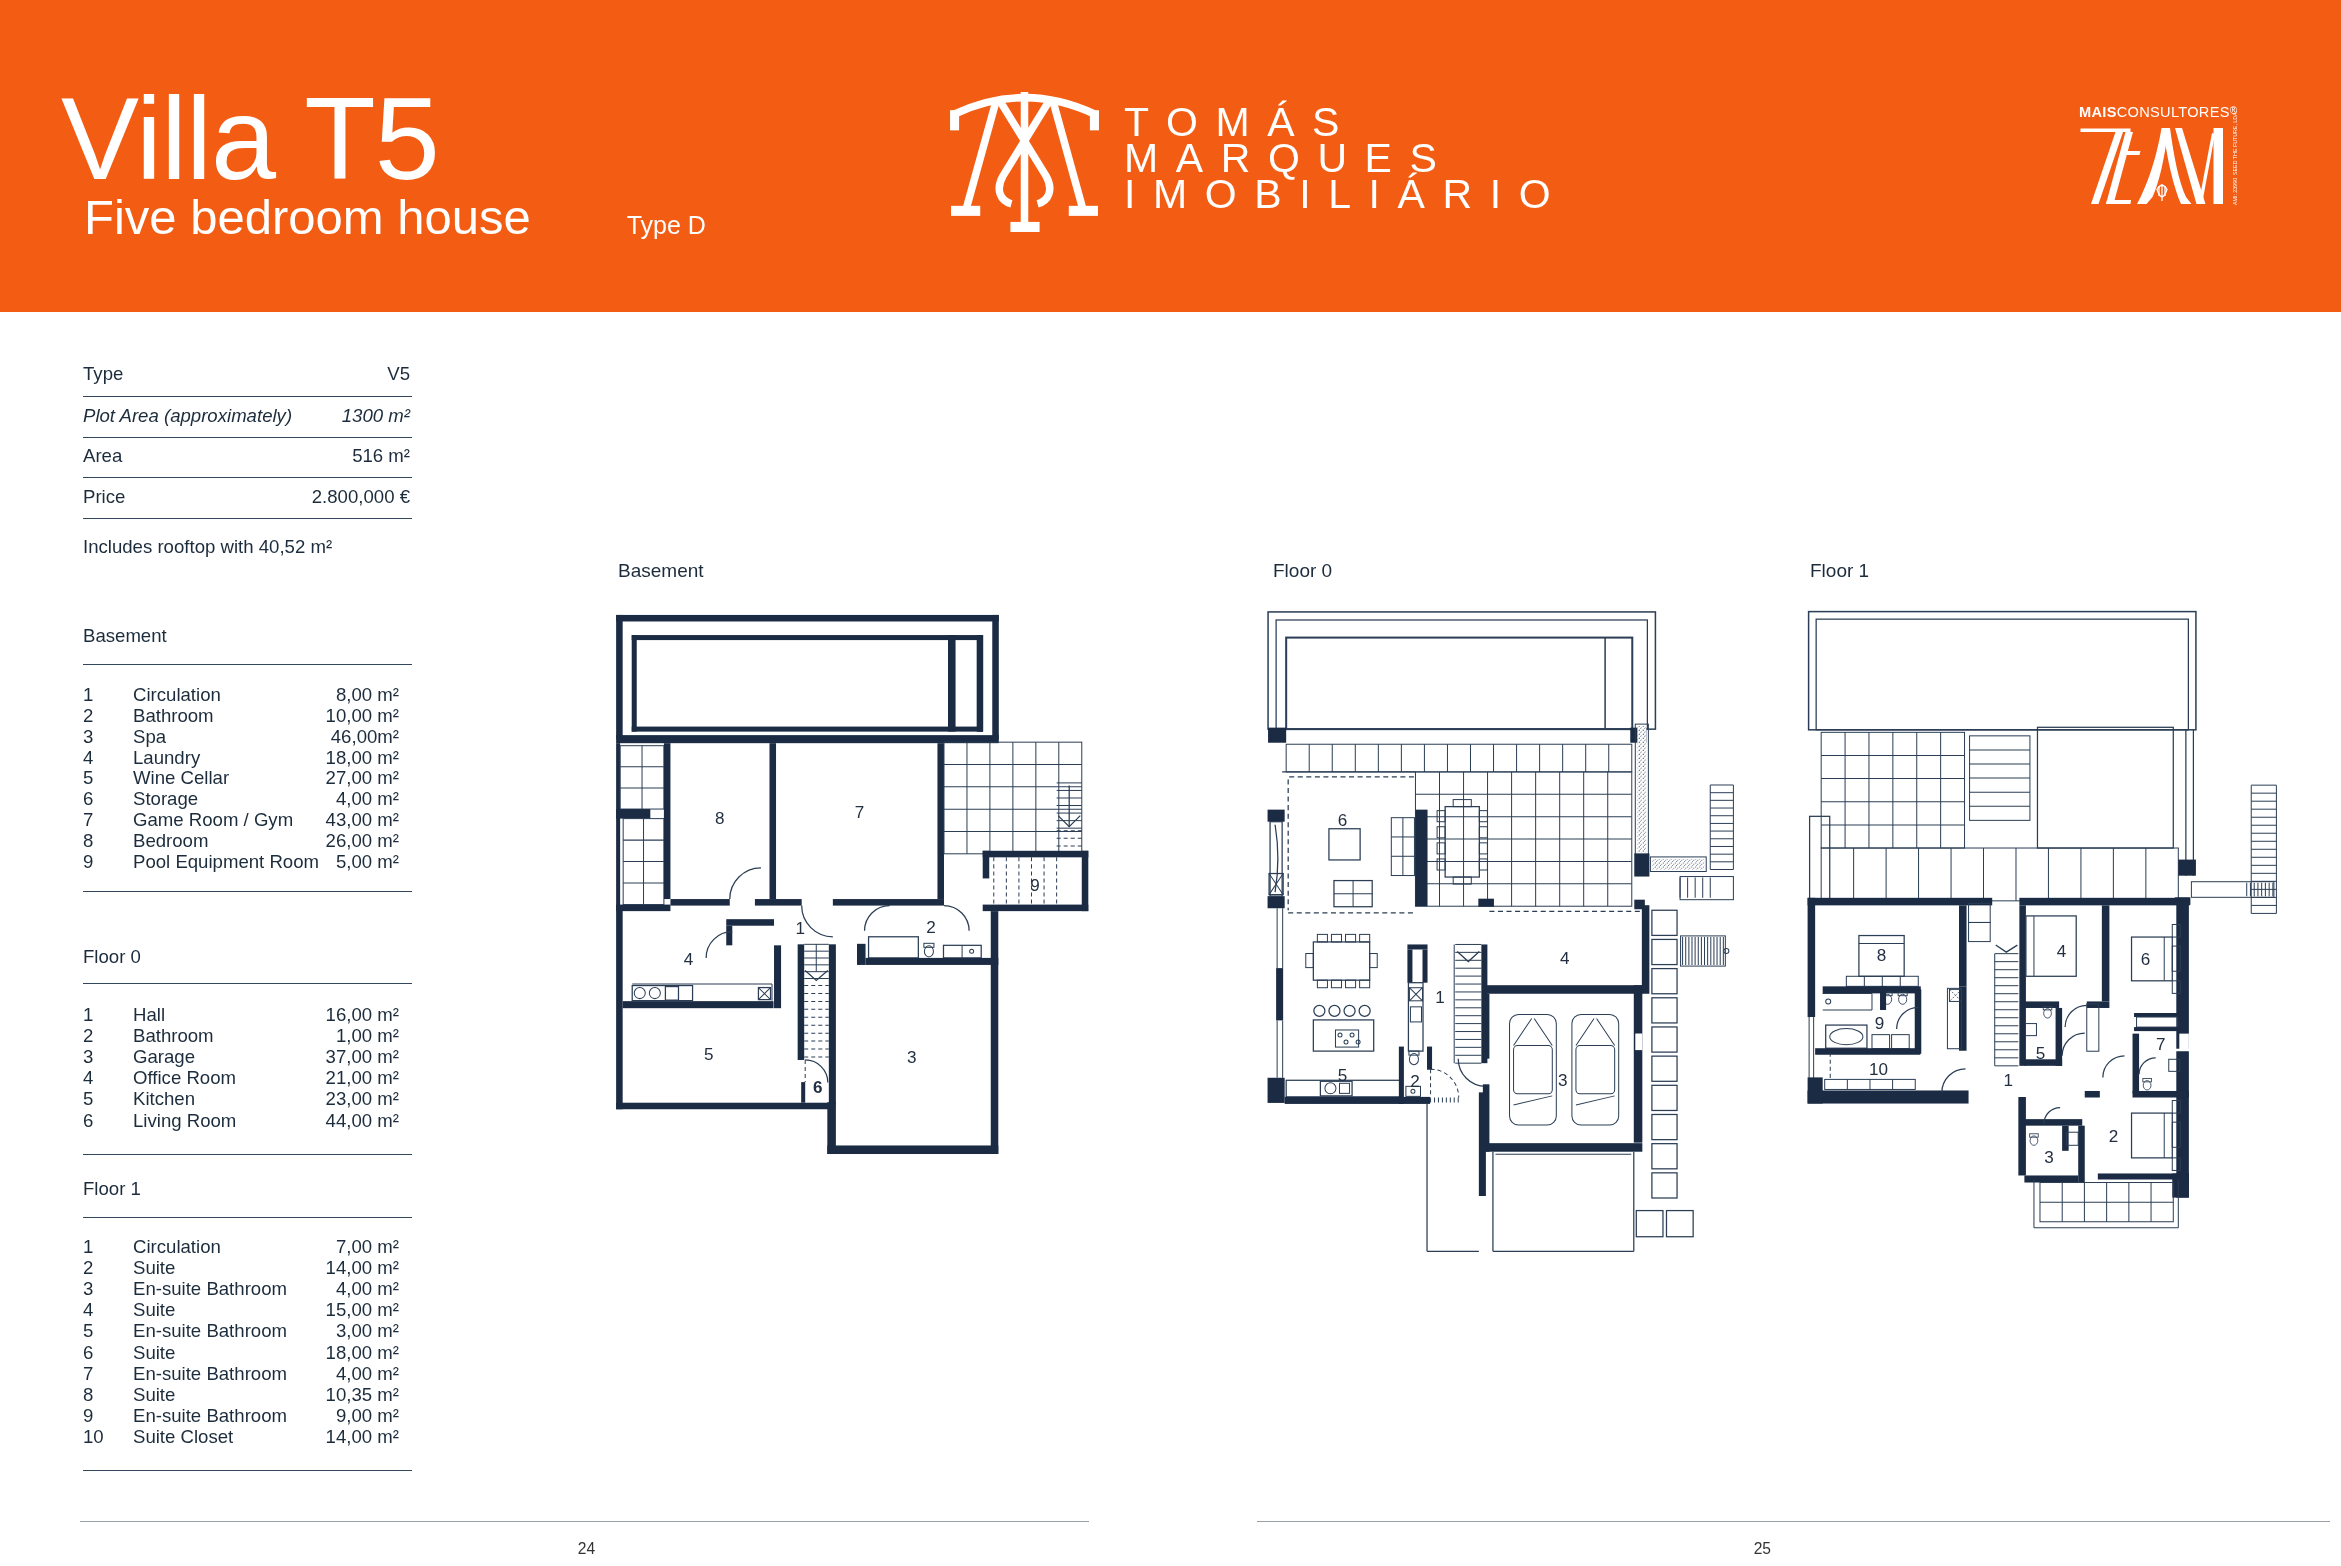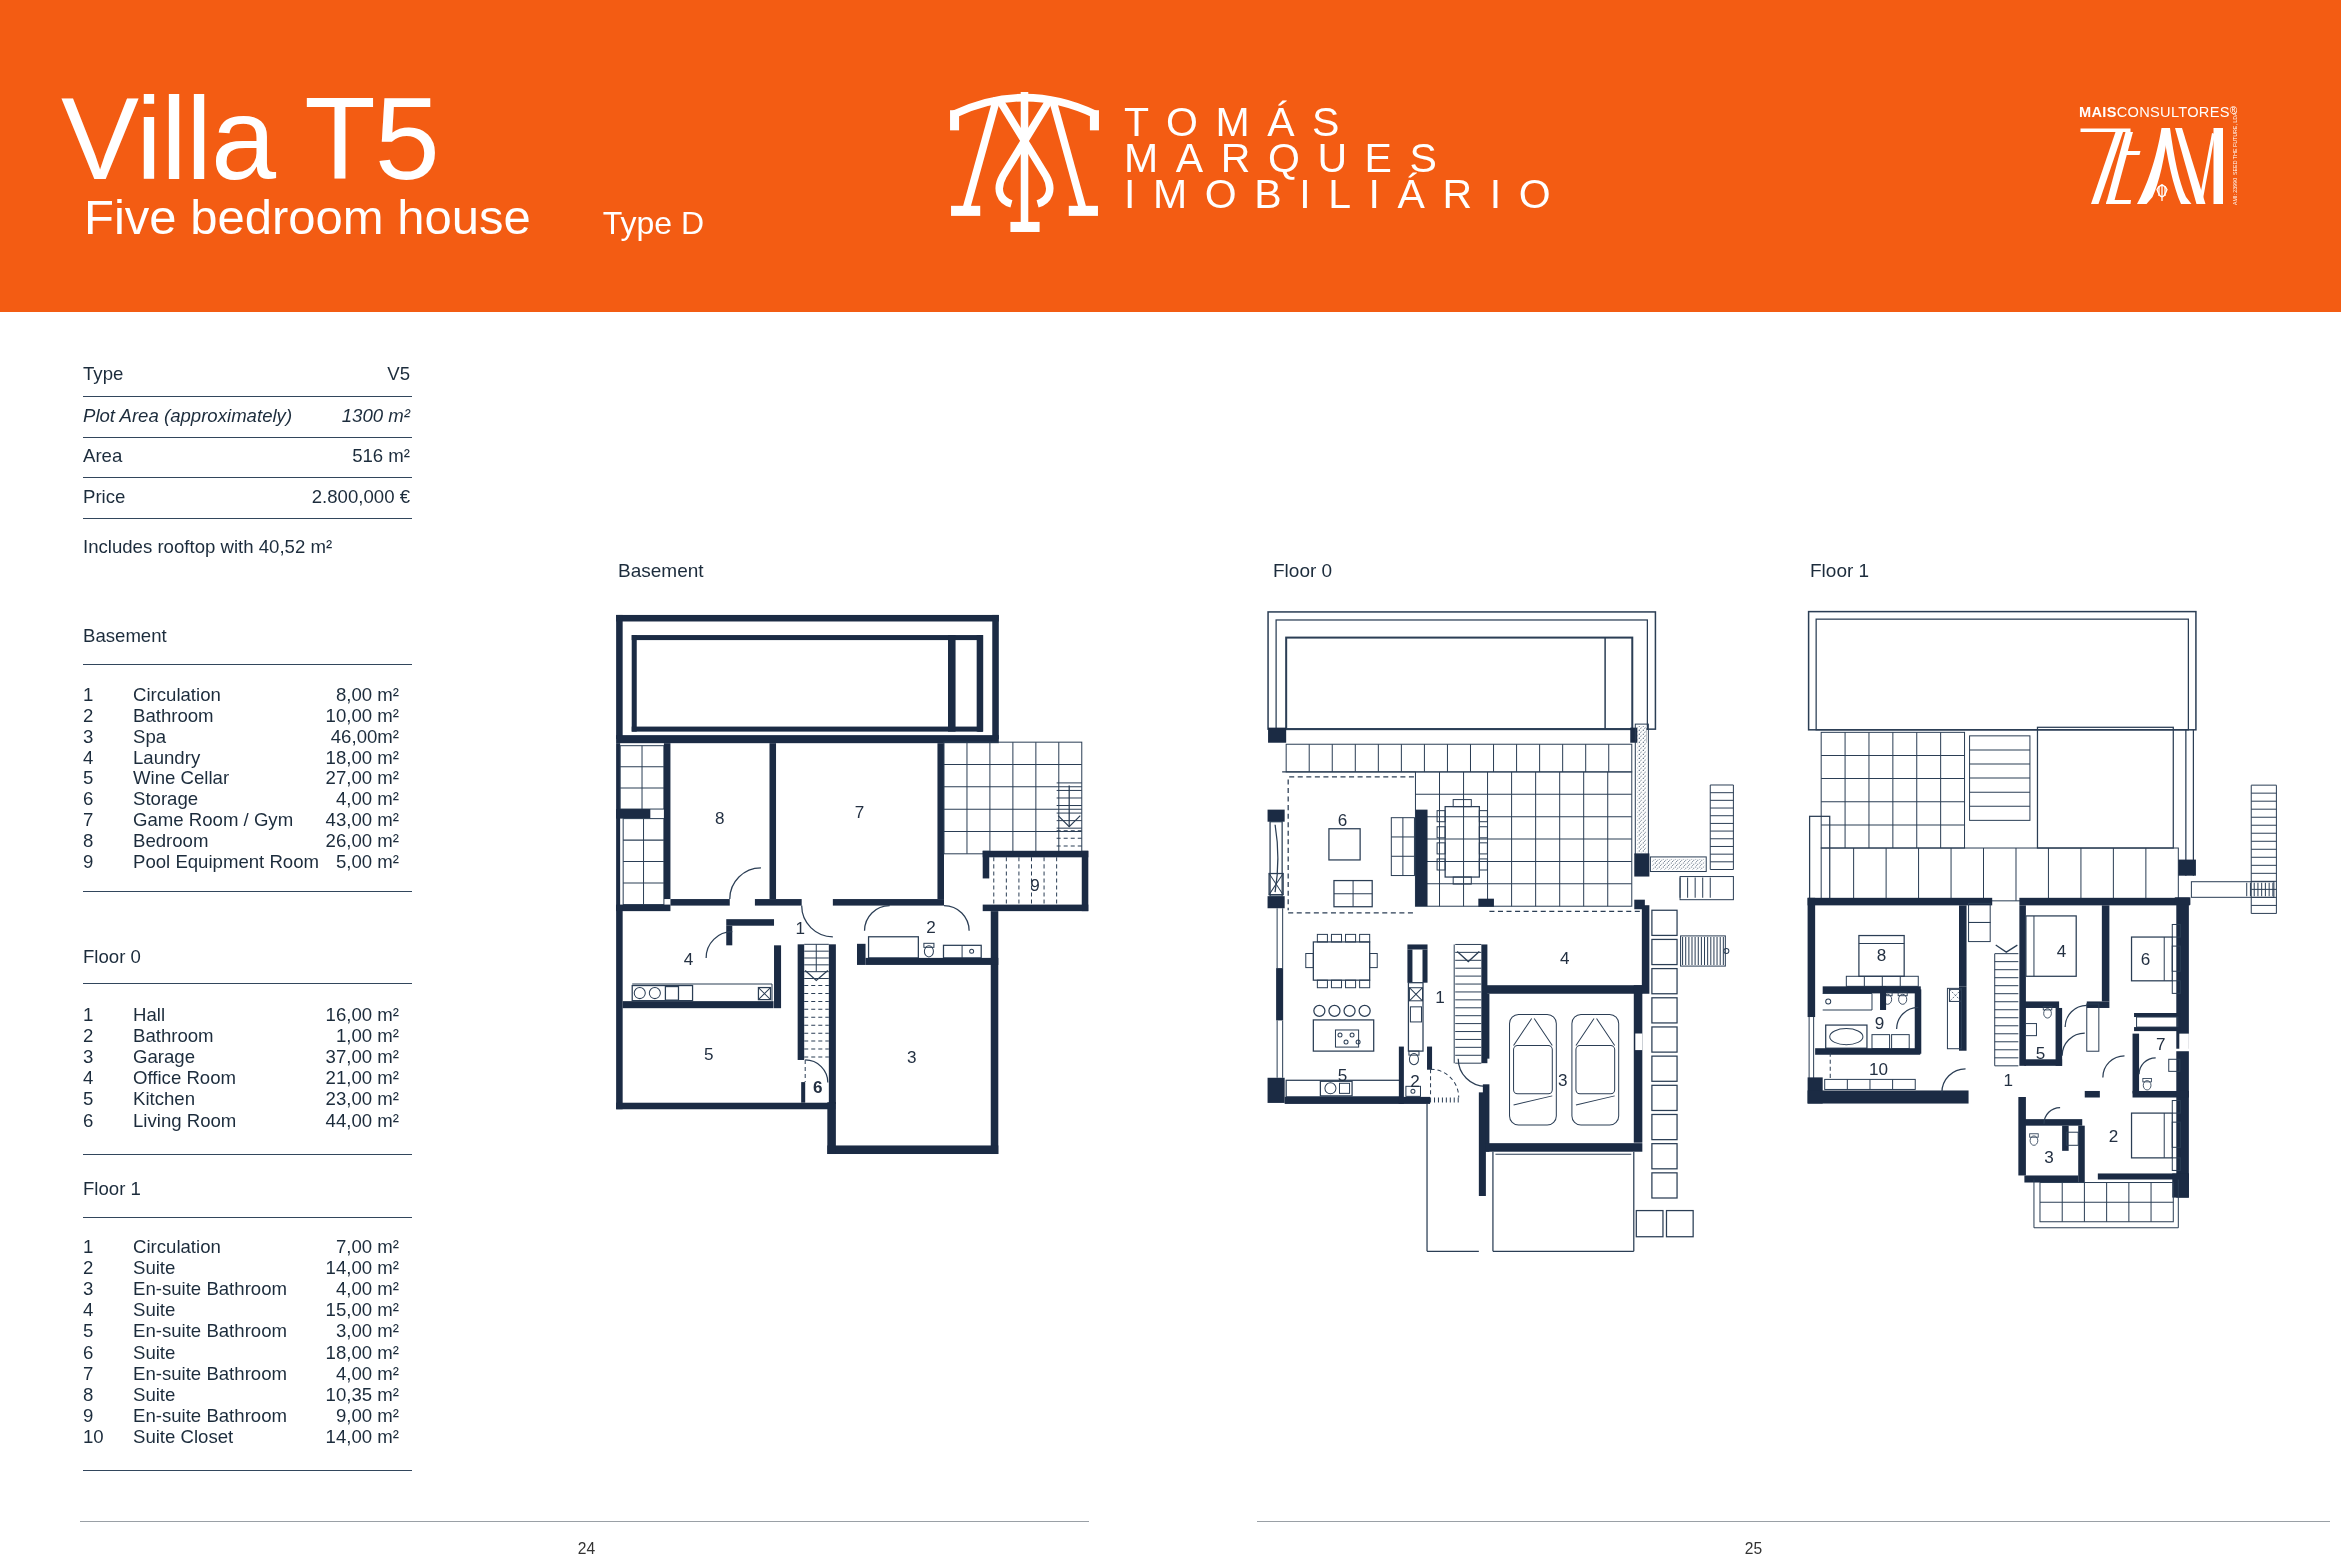--- a/index.html
+++ b/index.html
@@ -9,21 +9,21 @@
 .nav{color:#1c2c3c}
 svg text{font-family:"Liberation Sans",sans-serif;fill:#233042}
 </style>
 </head>
 <body>
 
 <div class="abs" style="left:0;top:0;width:2342px;height:312px;background:#f35c13"></div>
 
 <div class="abs" style="left:61px;top:80px;width:755px;font-size:117px;letter-spacing:-1px;color:#ffffff;line-height:117px;">Villa T5</div>
 
-<div class="abs" style="left:84px;top:193px;width:755px;font-size:49px;color:#ffffff;line-height:49px;">Five bedroom house<span style="font-size:32px;margin-left:72px;">Type D</span></div>
+<div class="abs" style="left:84px;top:193px;width:755px;font-size:49px;color:#ffffff;line-height:49px;">Five bedroom house<span style="font-size:25px;margin-left:96px;">Type D</span></div>
 
 <svg class="abs" style="left:949px;top:74px" width="151" height="161" viewBox="0 0 300 320">
  <g stroke="#ffffff" fill="none">
   <path d="M10,80 Q150,14 290,80" stroke-width="15"></path>
   <path d="M11,72 L11,112" stroke-width="18"></path>
   <path d="M289,72 L289,112" stroke-width="18"></path>
   <path d="M150,36 L150,296" stroke-width="15"></path>
   <path d="M95,48 L32,276" stroke-width="15"></path>
   <path d="M205,48 L268,276" stroke-width="15"></path>
   <path d="M99,50 L193,203 C208,230 198,252 176,258" stroke-width="15"></path>
@@ -108,21 +108,21 @@
 <div class="abs nav" style="left:83px;top:1407px;width:316px;font-size:18.6px;line-height:18.6px;">9<span style="position:absolute;left:50px;top:0">En-suite Bathroom</span><span style="position:absolute;right:0;top:0">9,00 m²</span></div>
 <div class="abs nav" style="left:83px;top:1428px;width:316px;font-size:18.6px;line-height:18.6px;">10<span style="position:absolute;left:50px;top:0">Suite Closet</span><span style="position:absolute;right:0;top:0">14,00 m²</span></div>
 <div class="abs" style="left:83px;top:1470px;width:329px;height:1px;background:#32465c"></div>
 
 <div class="abs" style="left:80px;top:1521px;width:1009px;height:1px;background:#9aa0a6"></div>
 
 <div class="abs" style="left:1257px;top:1521px;width:1073px;height:1px;background:#9aa0a6"></div>
 
 <div class="abs" style="left:569px;top:1540px;width:35px;text-align:center;font-size:15.6px;color:#333;">24</div>
 
-<div class="abs" style="left:1736px;top:1540px;width:35px;text-align:center;font-size:15.6px;color:#333;">25</div>
+<div class="abs" style="left:1736px;top:1540px;width:35px;text-align:right;font-size:15.6px;color:#333;">25</div>
 
 <div class="abs" style="left:618px;top:560px;font-size:19px;color:#1c2c3c;">Basement</div>
 <svg class="abs" style="left:594px;top:594px" width="528" height="589" viewBox="1180 1180 1050 1170">
 
 <g>
       <rect x="1224" y="1221" width="761" height="13" fill="#1b2b44"></rect>
       <rect x="1224" y="1221" width="13" height="247" fill="#1b2b44"></rect>
       <rect x="1972" y="1221" width="13" height="247" fill="#1b2b44"></rect>
     </g>
 

